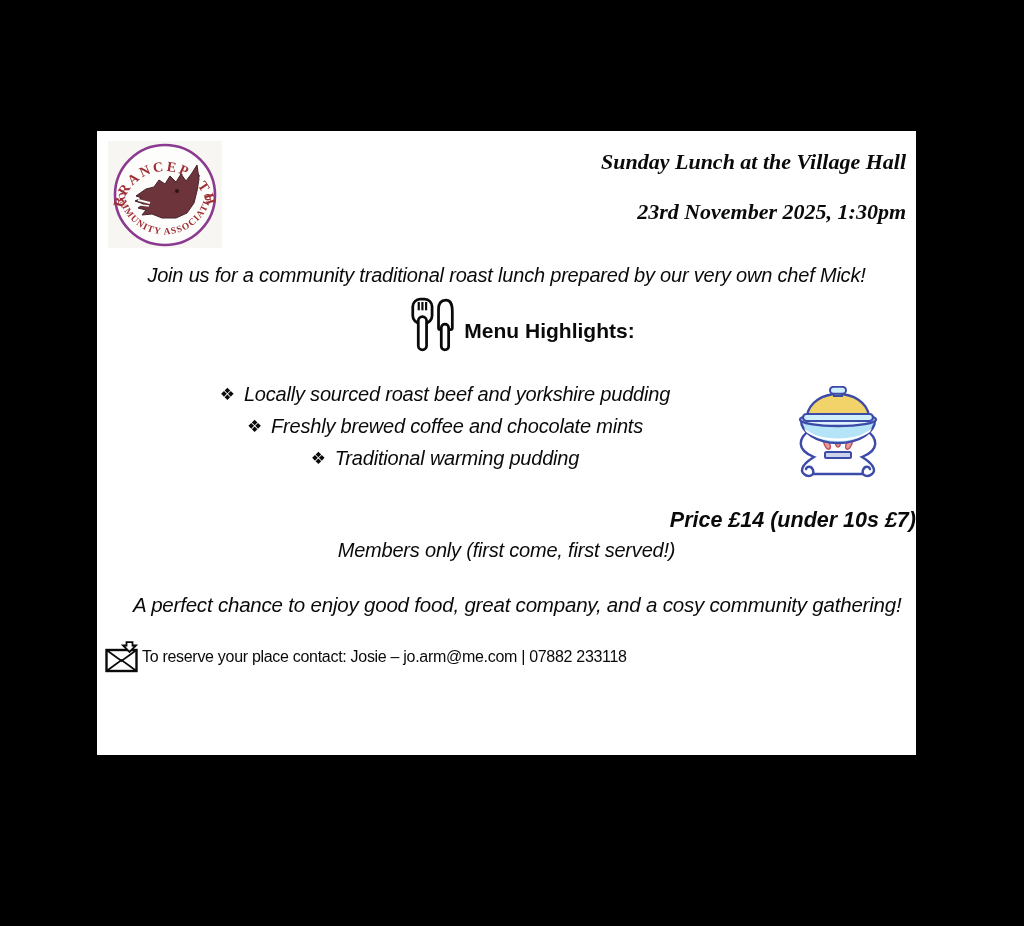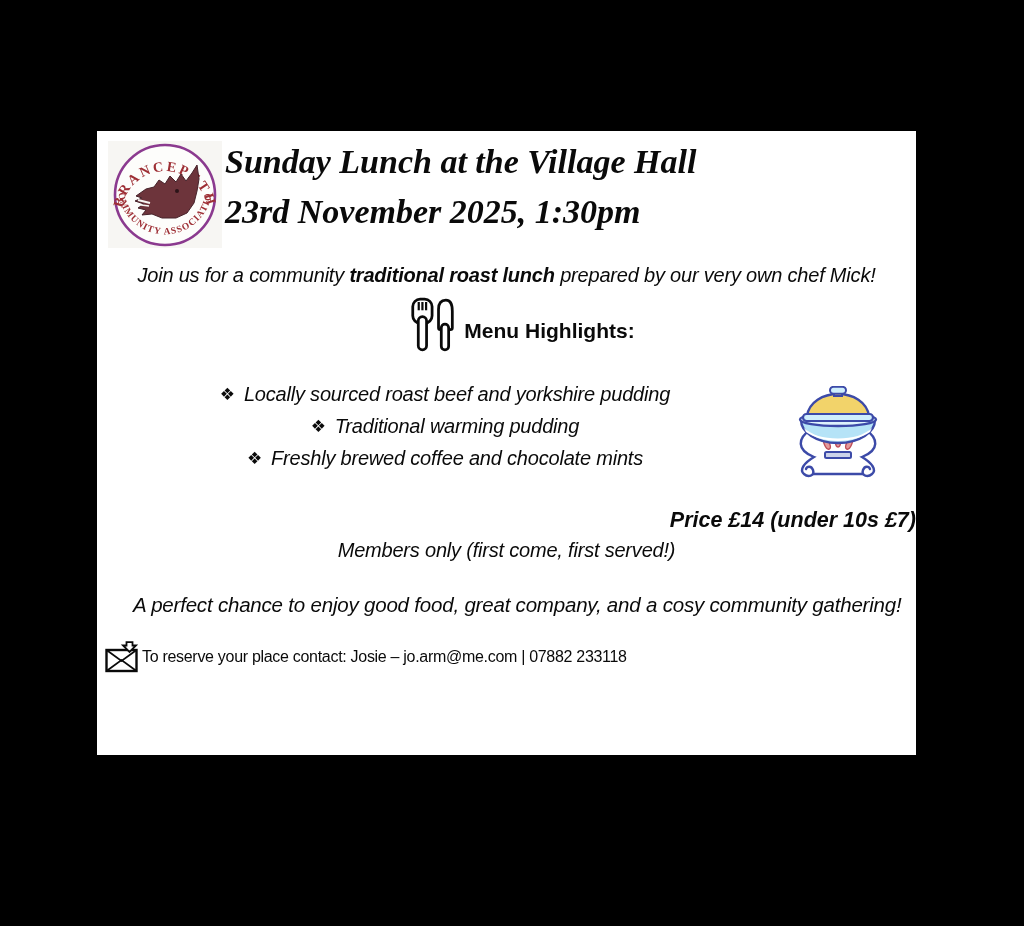--- a/index.html
+++ b/index.html
@@ -18,35 +18,35 @@
   }
   
   .logo {
     position: absolute; left: 11px; top: 10px;
     width: 114px; height: 107px;
     background: #f7f6f3;
   }
   
   .title-block {
     padding: 6px 10px 0 128px;
-    text-align: left;
+    text-align: right;
     font-family: "Liberation Serif", serif;
     font-style: italic; font-weight: 700;
-    font-size: 34px; line-height: 50px;
+    font-size: 22px; line-height: 50px;
     color: #0a0a0a;
   }
   
   .intro {
     margin-top: 27px;
     text-align: center;
     font-style: italic;
     font-size: 20px;
     letter-spacing: -0.2px;
   }
-  .intro b { font-weight: 700; }
+  .intro b { font-weight: 400; }
   
   .menu-heading-row {
     margin-top: 8px;
     display: flex; align-items: center; justify-content: center;
     gap: 8px;
     margin-left: 32px;
   }
   .menu-heading-row .utensils { width: 46px; height: 60px; }
   .menu-heading-label {
     font-weight: 700; font-size: 21px;
@@ -149,24 +149,24 @@
         </g>
       </svg>
       <span class="menu-heading-label">Menu Highlights:</span>
     </div>
 
     <div class="bullets">
       <div class="bullet-item">
         <span class="glyph">❖</span><span>Locally sourced roast beef and yorkshire pudding</span>
       </div>
       <div class="bullet-item">
-        <span class="glyph">❖</span><span>Traditional warming pudding</span>
+        <span class="glyph">❖</span><span>Freshly brewed coffee and chocolate mints</span>
       </div>
       <div class="bullet-item">
-        <span class="glyph">❖</span><span>Freshly brewed coffee and chocolate mints</span>
+        <span class="glyph">❖</span><span>Traditional warming pudding</span>
       </div>
     </div>
 
     <svg class="tureen" viewBox="0 0 88 95" xmlns="http://www.w3.org/2000/svg">
 
       <g stroke="#3c4aa8" stroke-width="2.4" fill="#ffffff" stroke-linecap="round">
         <path d="M16,44 C4,52 2,64 20,71 C10,77 5,84 10,88 C14,91.5 21,90 19,84 C17.5,79.5 13,80 12,83" fill="none"></path>
         <path d="M72,44 C84,52 86,64 68,71 C78,77 83,84 78,88 C74,91.5 67,90 69,84 C70.5,79.5 75,80 76,83" fill="none"></path>
         <line x1="19" y1="88" x2="69" y2="88"></line>
       </g>

